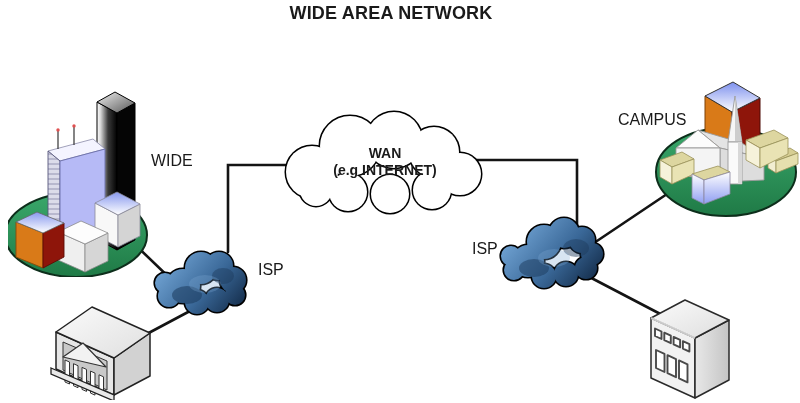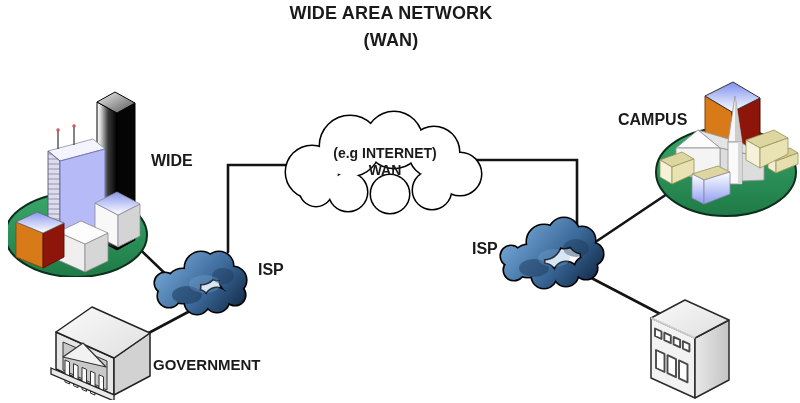--- a/index.html
+++ b/index.html
@@ -11,21 +11,21 @@
     --building-lavender:#b6baf6; --building-beige:#ddd6a0;
   }
   html,body{margin:0;padding:0;background:#fff;}
   .canvas{
     position:relative;width:800px;height:403px;background:#fff;overflow:hidden;
     font-family:"Liberation Sans",sans-serif;color:var(--text);
   }
   .abs{position:absolute;}
   .title-block{left:16px;top:6;width:750px;text-align:center;line-height:27px;
     font-size:18px;font-weight:bold;letter-spacing:.2px;}
-  .node-label{font-weight:bold;font-size:16px;white-space:nowrap;}
+  .node-label{font-weight:normal;font-size:16px;white-space:nowrap;}
   .node-label.small{font-size:15px;}
   .wan-text{left:289px;top:145px;width:192px;text-align:center;
     font-weight:bold;font-size:14px;line-height:17px;}
   svg{display:block;}
 </style>
 </head>
 <body>
 
 <div class="canvas">
 
@@ -301,27 +301,25 @@
     </g>
     <g stroke="#8a86a0" stroke-width=".8" stroke-linejoin="round">
       <polygon points="44,106 70,98 82,104 56,112" style="fill:var(--building-beige)" stroke="#9a9259"></polygon>
       <polygon points="44,106 56,112 56,136 44,130" fill="url(#blueFront)"></polygon>
       <polygon points="56,112 82,104 82,126 56,136" fill="url(#blueFront)"></polygon>
     </g>
   </svg>
 
   <div class="abs title-block">
     <div>WIDE AREA NETWORK</div>
-    <div>(WAN)</div>
   </div>
 
   <div class="abs wan-text">
+    <div>WAN</div>
     <div>(e.g INTERNET)</div>
-    <div>WAN</div>
   </div>
 
   <div class="abs node-label" style="left:151px;top:152px">WIDE</div>
   <div class="abs node-label" style="left:258px;top:261px">ISP</div>
   <div class="abs node-label" style="left:472px;top:240px">ISP</div>
-  <div class="abs node-label small" style="left:153px;top:356px">GOVERNMENT</div>
   <div class="abs node-label" style="left:618px;top:111px">CAMPUS</div>
 
 </div>
 
 </body></html>

